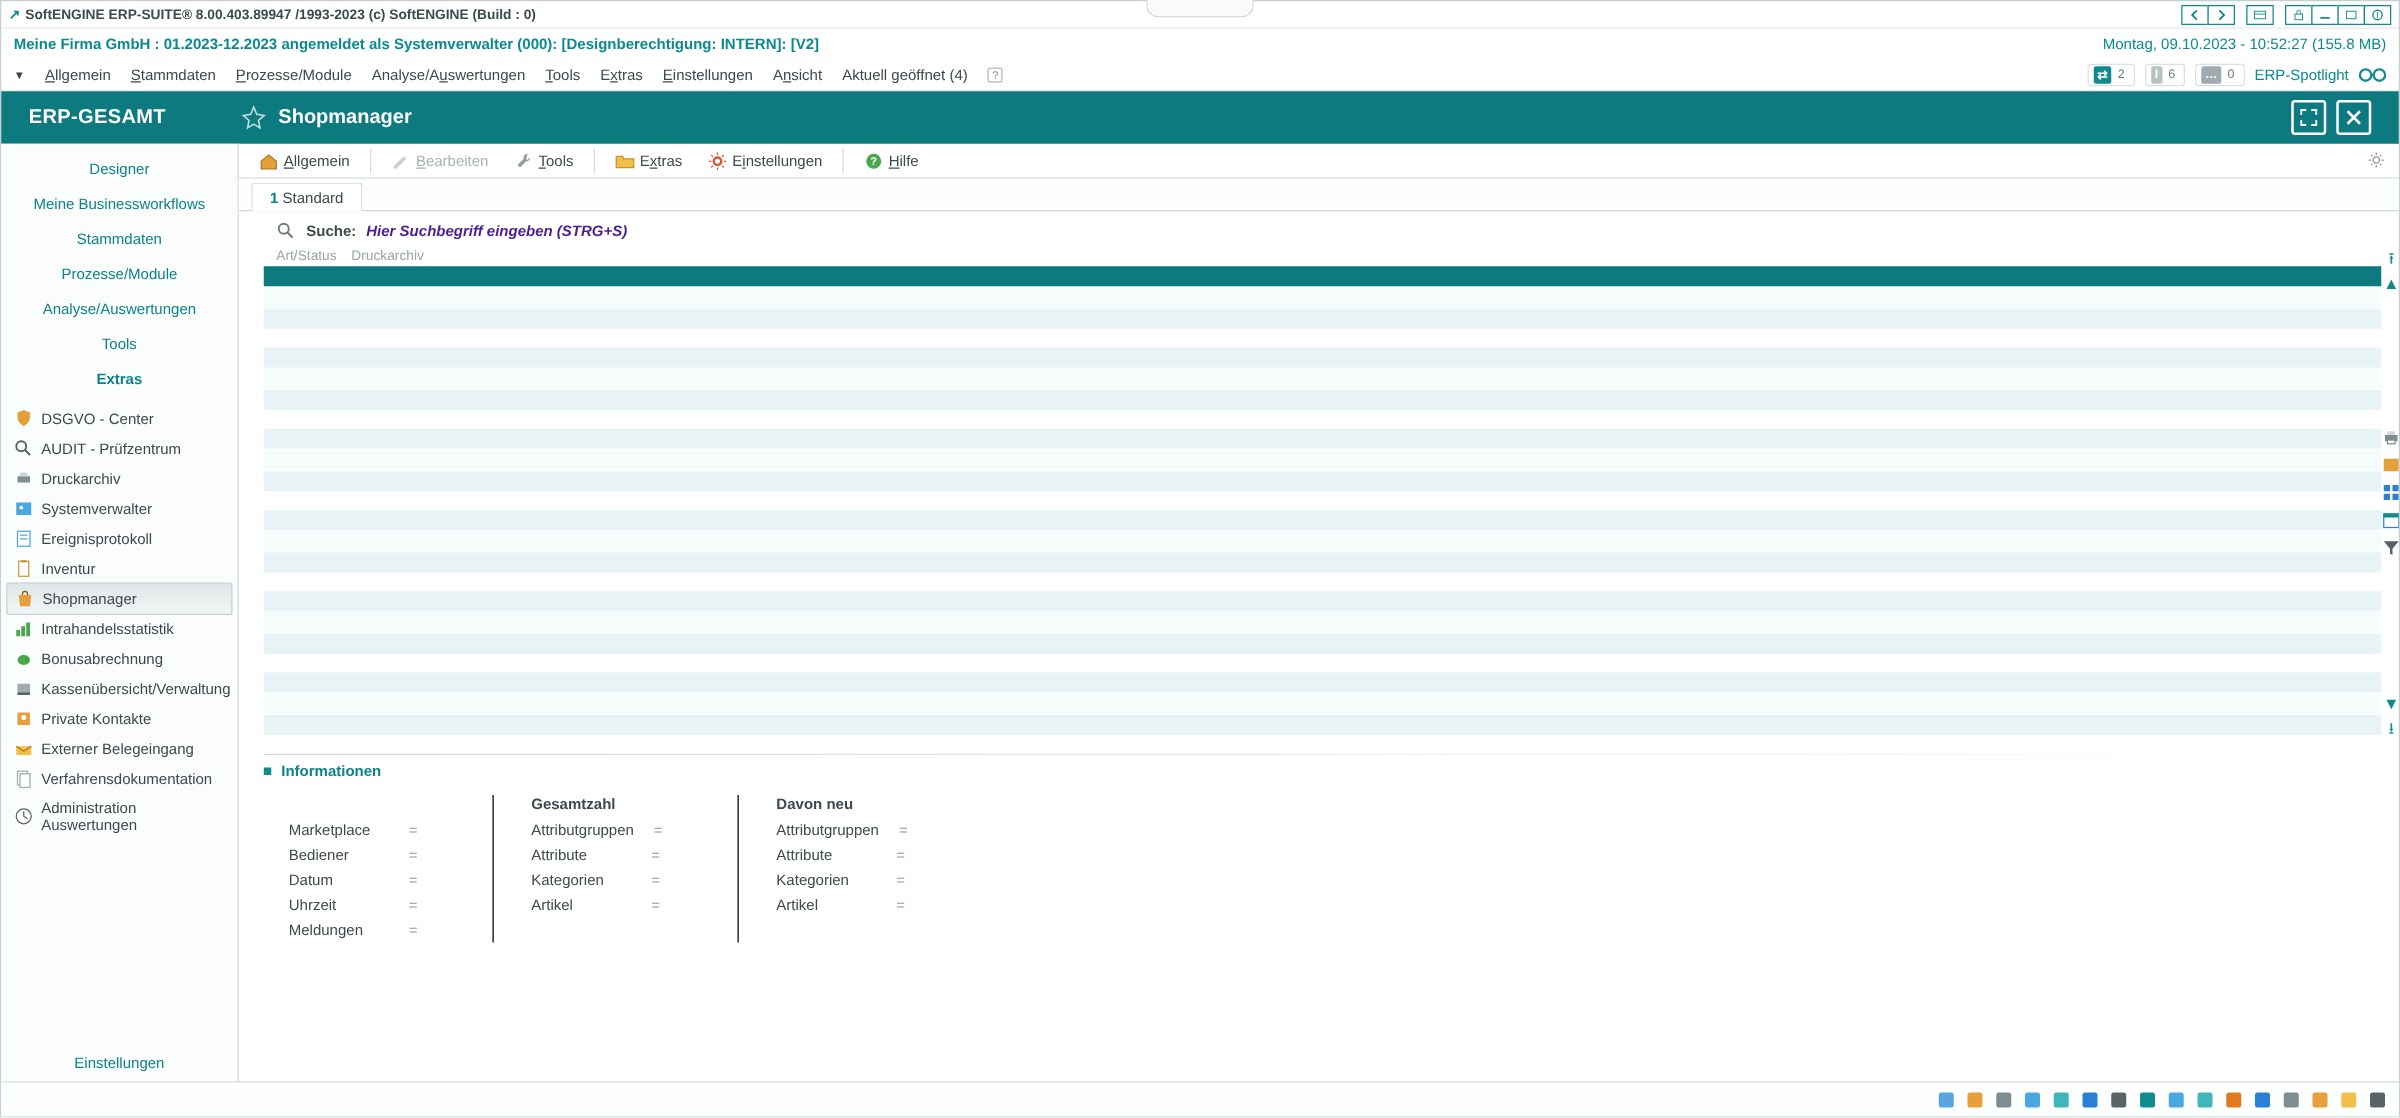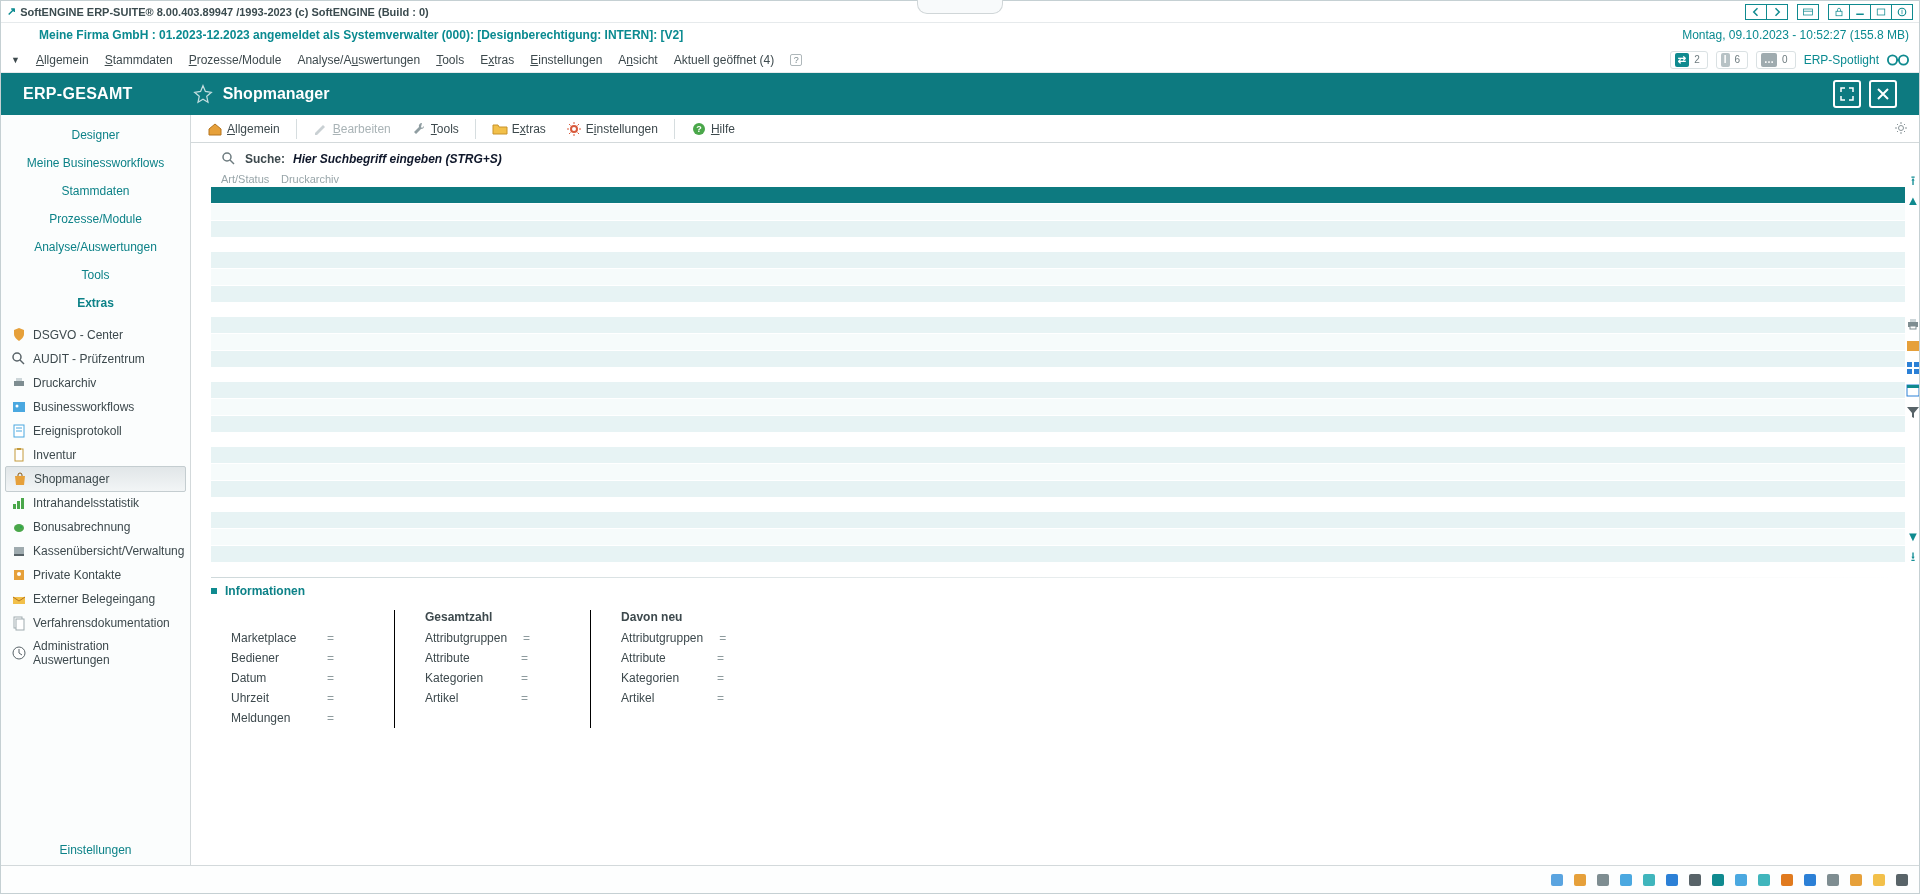--- a/index.html
+++ b/index.html
@@ -18,21 +18,21 @@
   .chrome .arrow{color:var(--teal-text);font-weight:bold;margin-right:4px;}
   .chrome .title{font-weight:bold;color:#3b4b4f;}
   .chrome-notch{position:absolute;left:50%;top:-1px;transform:translateX(-50%);width:86px;height:14px;border:1px solid #d0d6d8;border-top:none;border-radius:0 0 10px 10px;background:#f8fafb;}
   .chrome-right{margin-left:auto;display:flex;gap:10px;align-items:center;}
   .wcgrp{display:flex;gap:0;}
   .wcbtn{width:22px;height:16px;border:1px solid var(--teal2);display:flex;align-items:center;justify-content:center;color:var(--teal2);font-size:10px;margin-left:-1px;background:#fff;}
   .wcbtn svg{width:12px;height:12px;}
 
   
   .ident{height:24px;display:flex;align-items:center;padding:0 10px;font-size:12px;}
-  .ident-left{font-weight:bold;color:var(--teal-text);margin-left:28px;}
+  .ident-left{font-weight:bold;color:var(--teal-text);}
   .ident-right{margin-left:auto;color:var(--teal-text);font-size:12px;}
 
   
   .menubar{height:26px;display:flex;align-items:center;padding:0 10px;border-bottom:1px solid #e6eaec;gap:16px;font-size:12px;color:#3d494d;}
   .menubar .dd{margin-right:0;color:#3d494d;font-size:9px;}
   .menubar .mitem{cursor:default;}
   .menubar .mitem u{text-decoration:underline;}
   .menubar .mq{border:1px solid #aeb7ba;border-radius:2px;width:12px;height:12px;display:inline-flex;align-items:center;justify-content:center;font-size:9px;color:#7b898d;}
   .menubar-right{margin-left:auto;display:flex;align-items:center;gap:8px;}
   .pill{display:inline-flex;align-items:center;gap:2px;background:#fff;border:1px solid #dae1e3;border-radius:3px;height:18px;padding:0 4px;font-size:10px;}
@@ -82,21 +82,21 @@
   .tab{border:1px solid var(--panel-border);border-bottom:none;background:#fff;padding:4px 14px;font-size:12px;border-radius:3px 3px 0 0;margin-bottom:-1px;}
   .tab span{color:#3d494d;}
   .tab b{color:var(--txt-teal);font-weight:bold;}
 
   .content{flex:1;overflow:hidden;padding:6px 14px 0 20px;display:flex;flex-direction:column;min-height:0;}
   .sect-head{display:flex;align-items:center;gap:8px;color:var(--txt-teal);font-weight:bold;font-size:12px;margin:6px 0;}
   .sect-head::before{content:"";width:6px;height:6px;background:var(--teal2);display:inline-block;}
 
   .searchline{display:flex;align-items:center;gap:8px;padding:2px 0 6px 10px;font-size:12px;font-weight:bold;}
   .searchline .m{color:#3d494d;}
-  .searchline .ph{color:#0f172a;font-style:italic;}
+  .searchline .ph{color:#4c1d95;font-style:italic;}
   .searchline .sico{width:16px;height:16px;}
 
   .grid-wrap{position:relative;flex:0 0 auto;}
   .grid-head{display:flex;padding:0 0 0 10px;color:#98a5a9;font-size:11px;}
   .grid-head .c1{width:60px;}
   .grid-head .c2{flex:1;}
   .grid-body{margin-top:2px;position:relative;}
   .grid-row{height:16px;margin-bottom:1px;}
   .grid-row:nth-child(odd){background:var(--stripe);}
   .grid-row:nth-child(even){background:var(--stripe-alt);}
@@ -279,21 +279,21 @@
             </span>
             <span>Druckarchiv</span>
           </div>
           <div class="srow">
             <span class="ico">
               <svg class="svgico" viewBox="0 0 16 16">
                 <rect x="2" y="3" width="12" height="10" fill="#4aa8e0"></rect>
                 <circle cx="6" cy="7" r="1.5" fill="#fff"></circle>
               </svg>
             </span>
-            <span>Businessworkflows</span>
+            <span>Systemverwalter</span>
           </div>
           <div class="srow">
             <span class="ico">
               <svg class="svgico" viewBox="0 0 16 16">
                 <rect x="3" y="2" width="10" height="12" fill="#fff" stroke="#4aa8e0"></rect>
                 <line x1="5" y1="5" x2="11" y2="5" stroke="#4aa8e0"></line>
                 <line x1="5" y1="8" x2="11" y2="8" stroke="#4aa8e0"></line>
               </svg>
             </span>
             <span>Ereignisprotokoll</span>
@@ -441,20 +441,23 @@
           <span><u>H</u>ilfe</span>
         </div>
         <span class="tgear">
             <svg class="svgico" viewBox="0 0 16 16">
               <circle cx="8" cy="8" r="2.5" fill="none" stroke="currentColor"></circle>
               <path d="M8 2v2M8 12v2M2 8h2M12 8h2M4 4l1 1M11 11l1 1M12 4l-1 1M5 11l-1 1" stroke="currentColor"></path>
             </svg>
           </span>
       </div>
 
+      <div class="tabstrip">
+        <div class="tab"><b>1</b> <span>Standard</span></div>
+      </div>
 
       <div class="content">
 
         <div class="searchline">
           <span class="sico">
               <svg class="svgico" viewBox="0 0 16 16">
                 <circle cx="6" cy="6" r="4" fill="none" stroke="#6d7b7f" stroke-width="1.5"></circle>
                 <line x1="9" y1="9" x2="13" y2="13" stroke="#6d7b7f" stroke-width="1.5"></line>
               </svg>
             </span>

